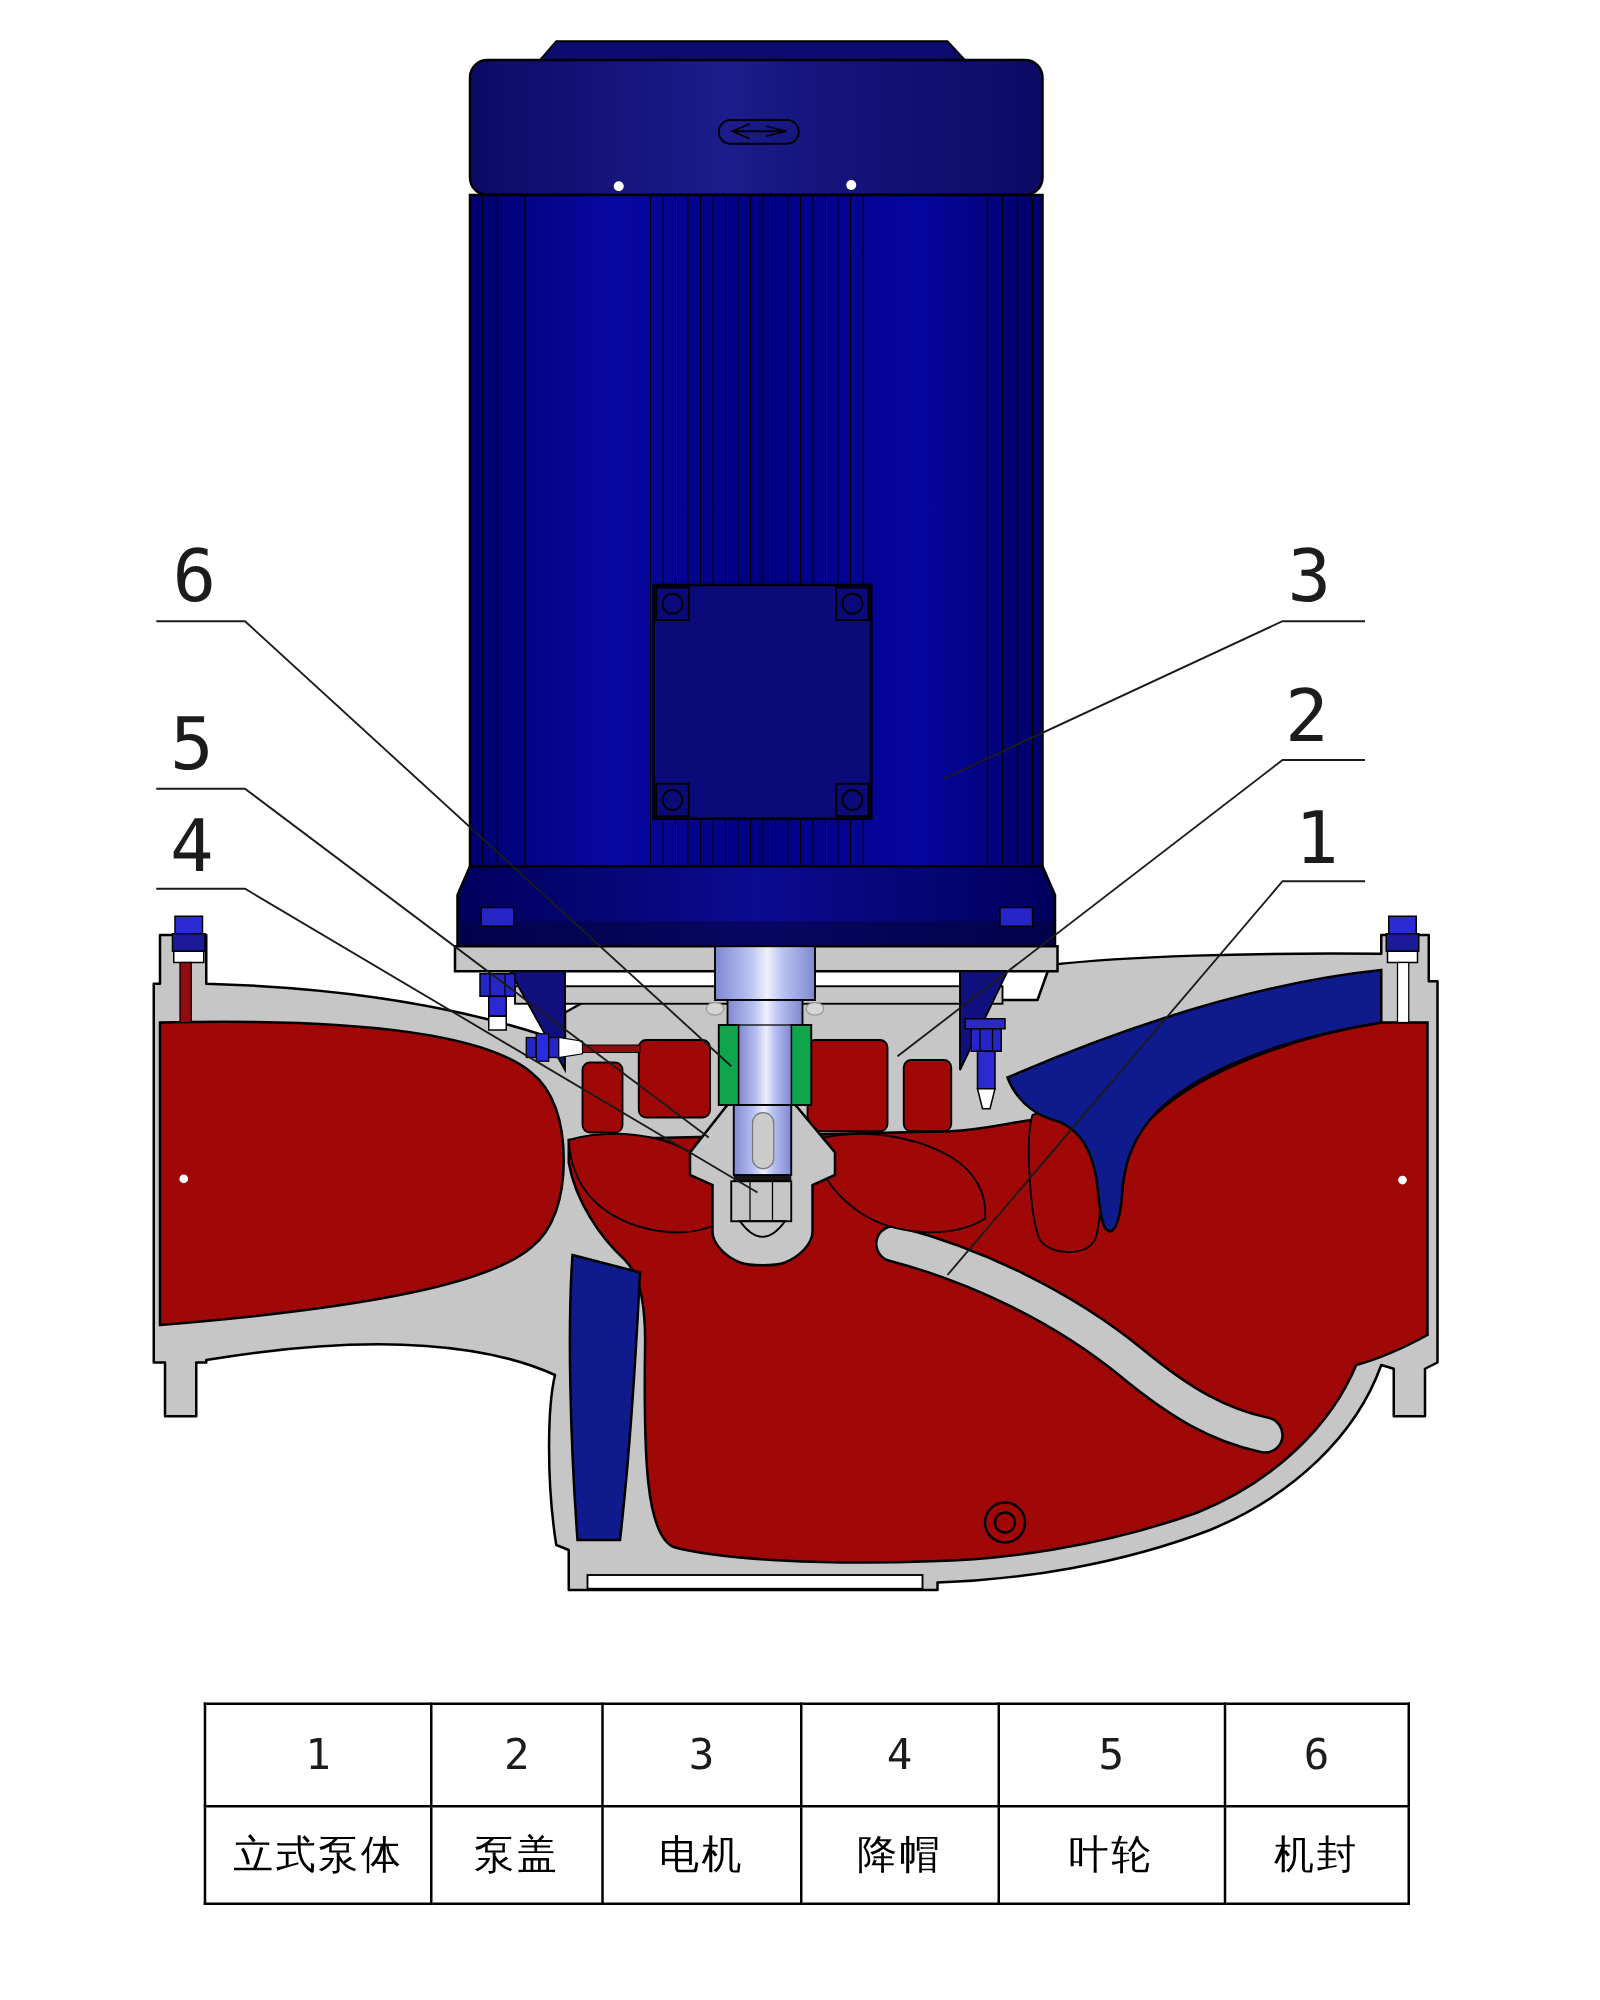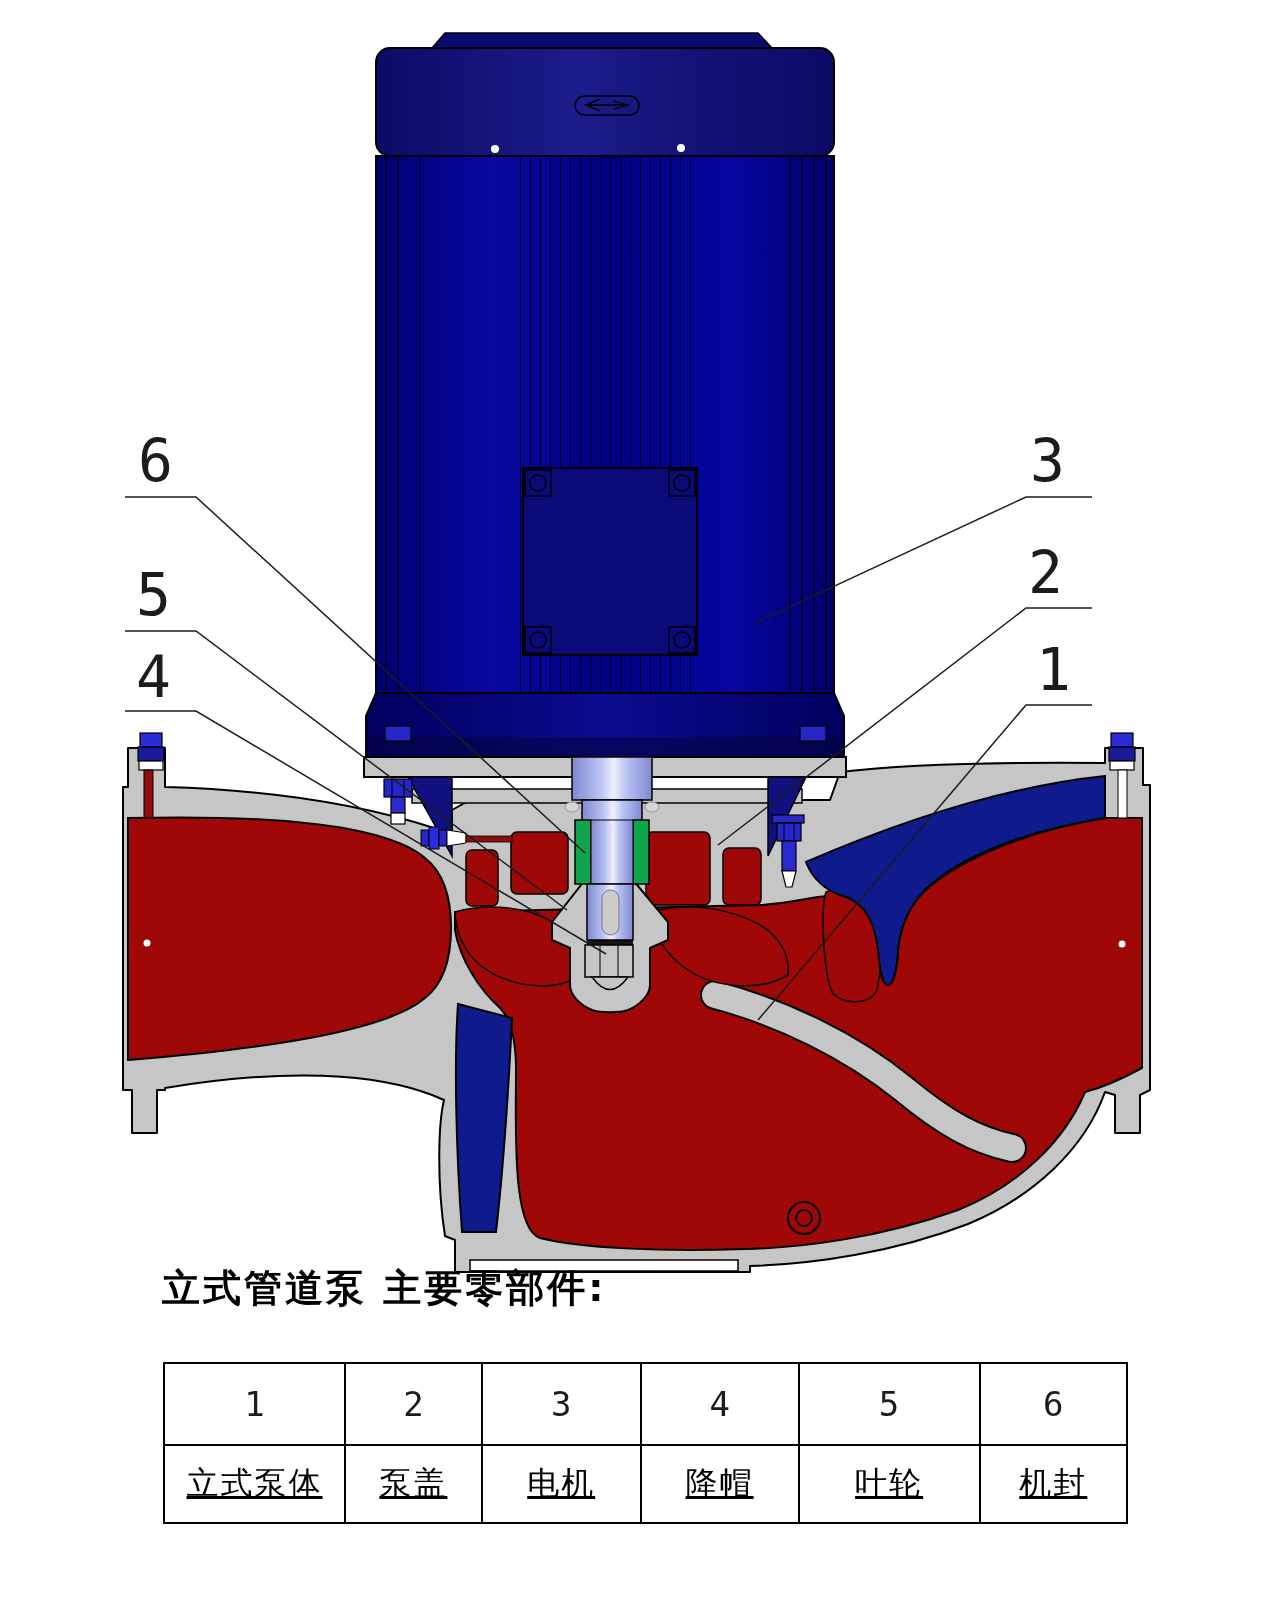--- a/index.html
+++ b/index.html
@@ -42,21 +42,20 @@
     height:80px;
     font-family:"DejaVu Sans Mono", monospace;
     font-size:34px;
     color:#1c1c1c;
   }
   #parts-table tr.name-row td{
     height:76px;
     font-size:32px;
     color:#000;
     letter-spacing:2px;
-    text-decoration:underline;
   }
 </style>
 </head>
 <body>
 
 <div id="stage">
 
   <svg id="diagram-svg" width="1280" height="1600" viewBox="0 0 1280 1600">
     <defs>
       <linearGradient id="capGrad" x1="0" y1="0" x2="1" y2="0">
@@ -280,21 +279,20 @@
     </g>
   </svg>
 
   <div class="callout-num" style="left:138px;top:432px;">6</div>
   <div class="callout-num" style="left:136px;top:566px;">5</div>
   <div class="callout-num" style="left:136px;top:648px;">4</div>
   <div class="callout-num" style="left:1030px;top:432px;">3</div>
   <div class="callout-num" style="left:1028px;top:544px;">2</div>
   <div class="callout-num" style="left:1036px;top:641px;">1</div>
 
-  <div id="diagram-title">立式管道泵 主要零部件:</div>
 
   <table id="parts-table">
     <colgroup>
       <col style="width:18.8%">
         <col style="width:14.2%">
         <col style="width:16.5%">
       <col style="width:16.4%">
         <col style="width:18.8%">
         <col style="width:15.3%">
     </colgroup>

